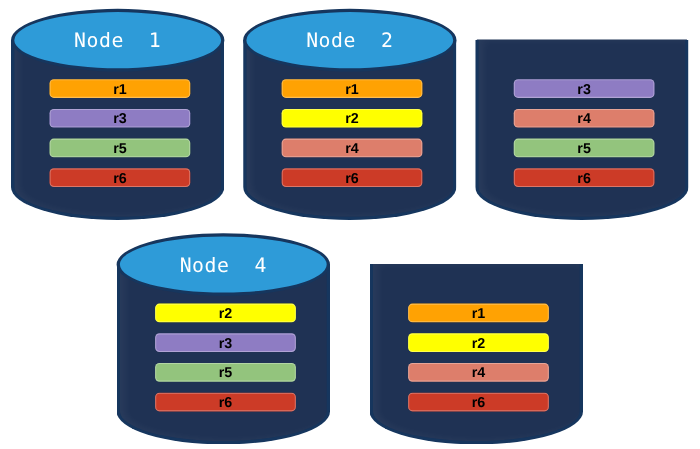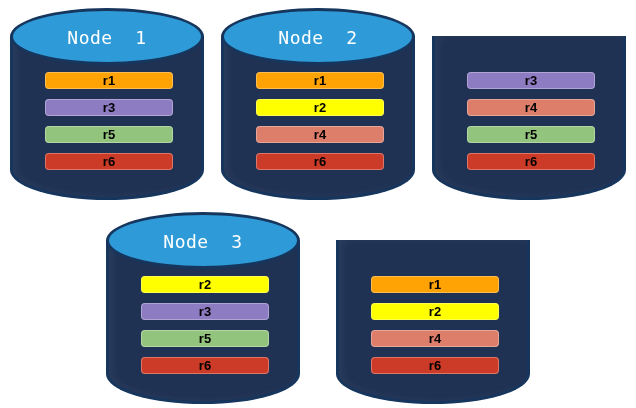--- a/index.html
+++ b/index.html
@@ -98,21 +98,21 @@
           <div class="bar" style="background: rgb(221, 126, 107);">r4</div>
           <div class="bar" style="background: rgb(147, 196, 125);">r5</div>
           <div class="bar" style="background: rgb(204, 59, 39);">r6</div>
         </div>
   </div>
     </div>
   <div class="node-row node-row-bottom" id="row2">
       <div class="cylinder">
     <div class="cyl-body"></div>
     <div class="cyl-top">
-      <span class="node-title">Node  3</span>
+      <span class="node-title">Node  4</span>
     </div>
     <div class="replica-list">
           <div class="bar" style="background: rgb(255, 255, 0);">r2</div>
           <div class="bar" style="background: rgb(142, 124, 195);">r3</div>
           <div class="bar" style="background: rgb(147, 196, 125);">r5</div>
           <div class="bar" style="background: rgb(204, 59, 39);">r6</div>
         </div>
   </div>
       <div class="cylinder">
     <div class="cyl-body"></div>

